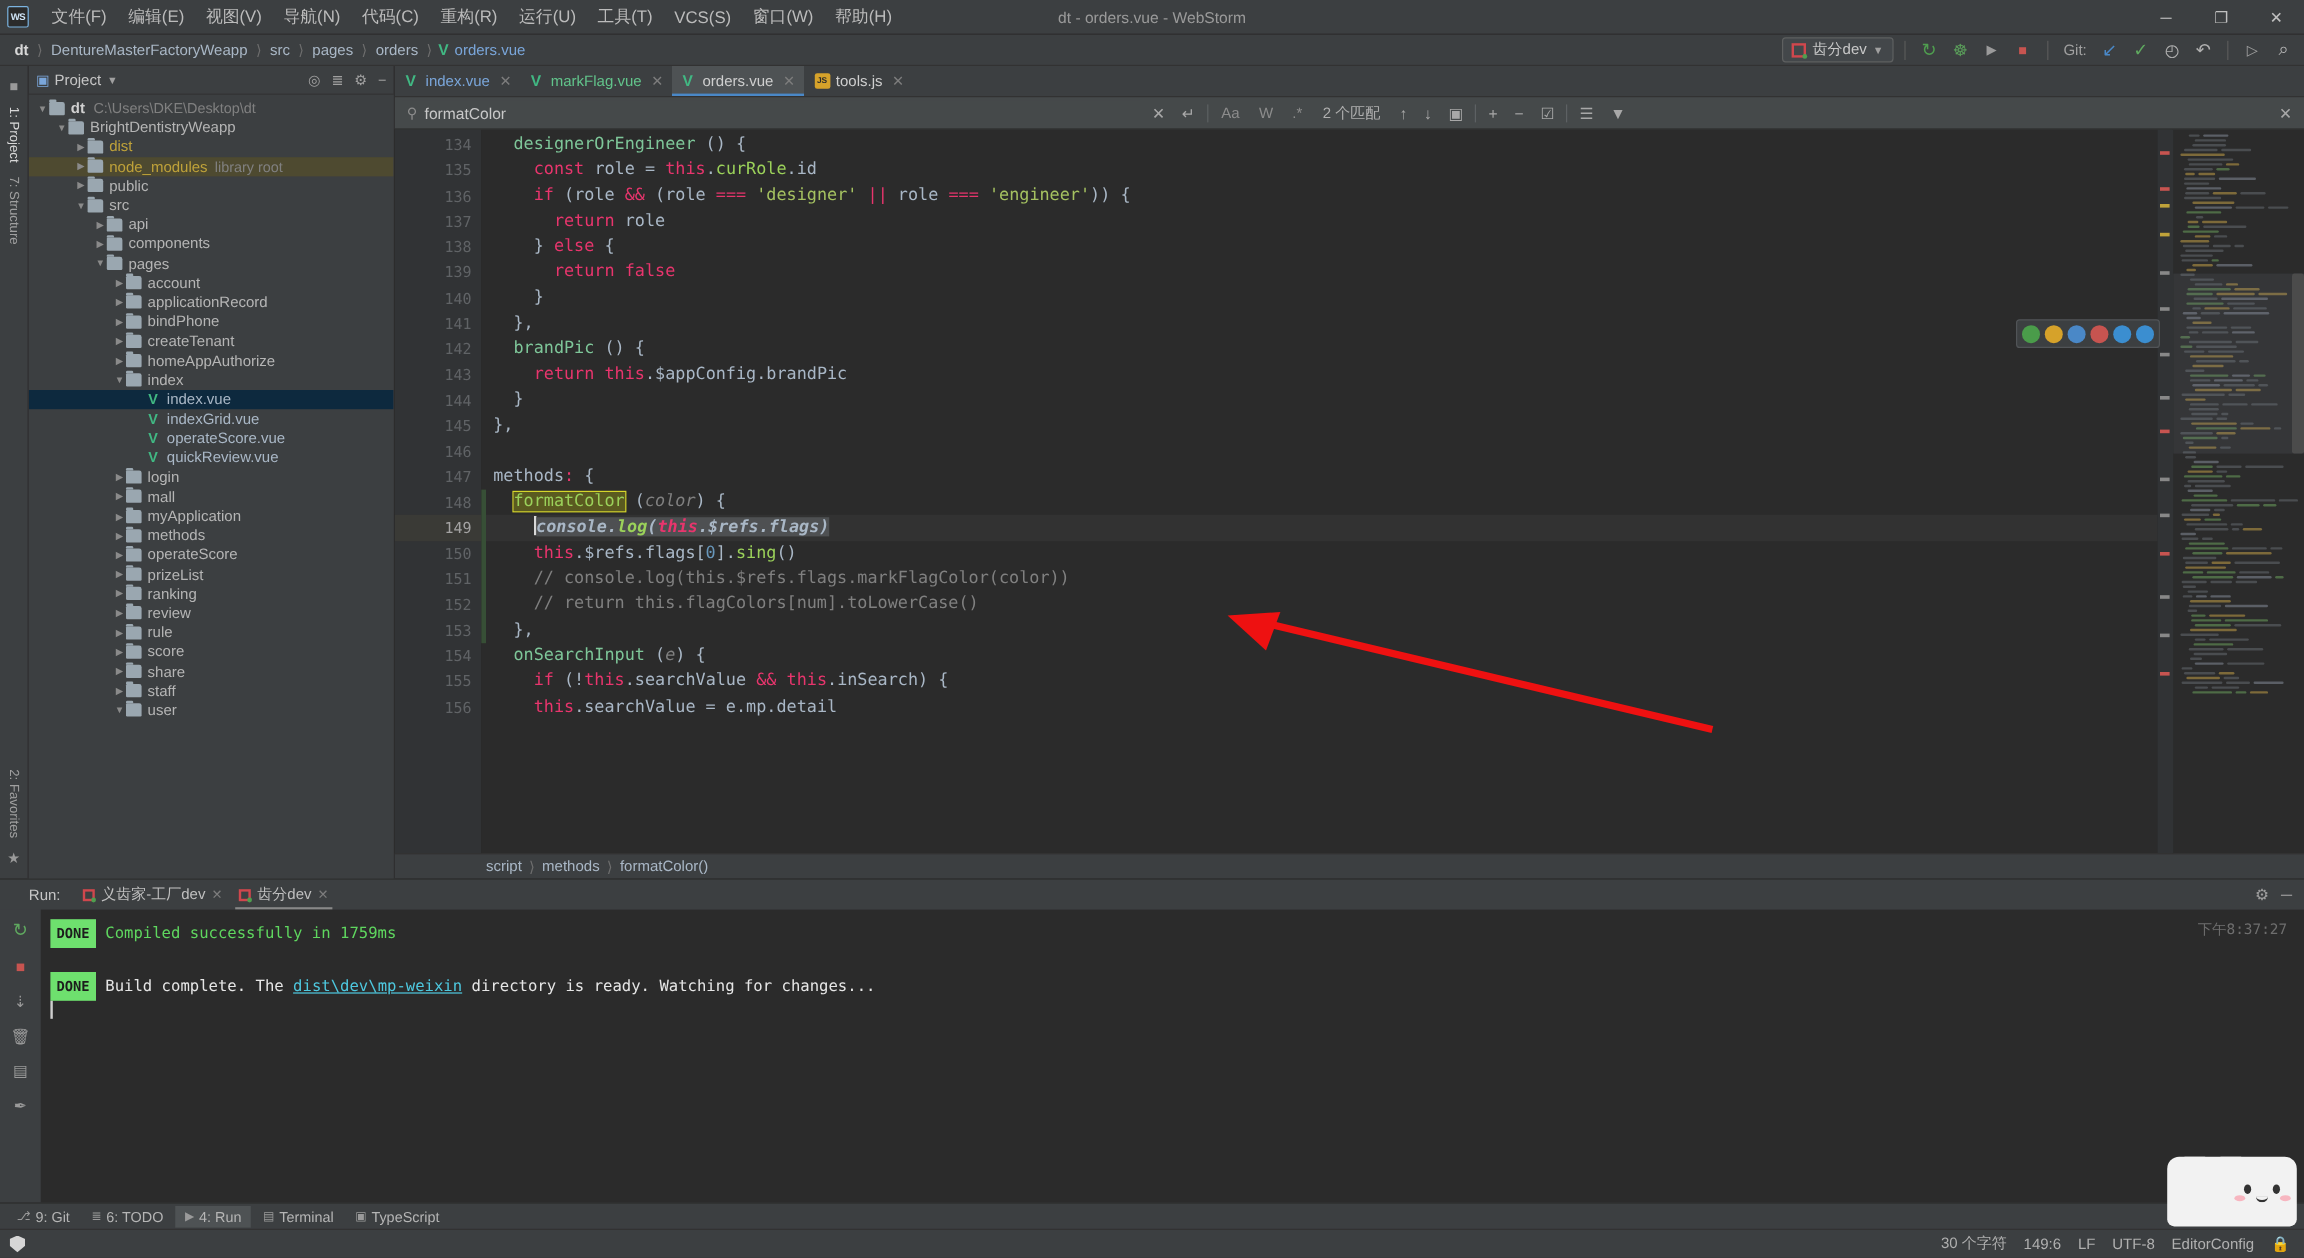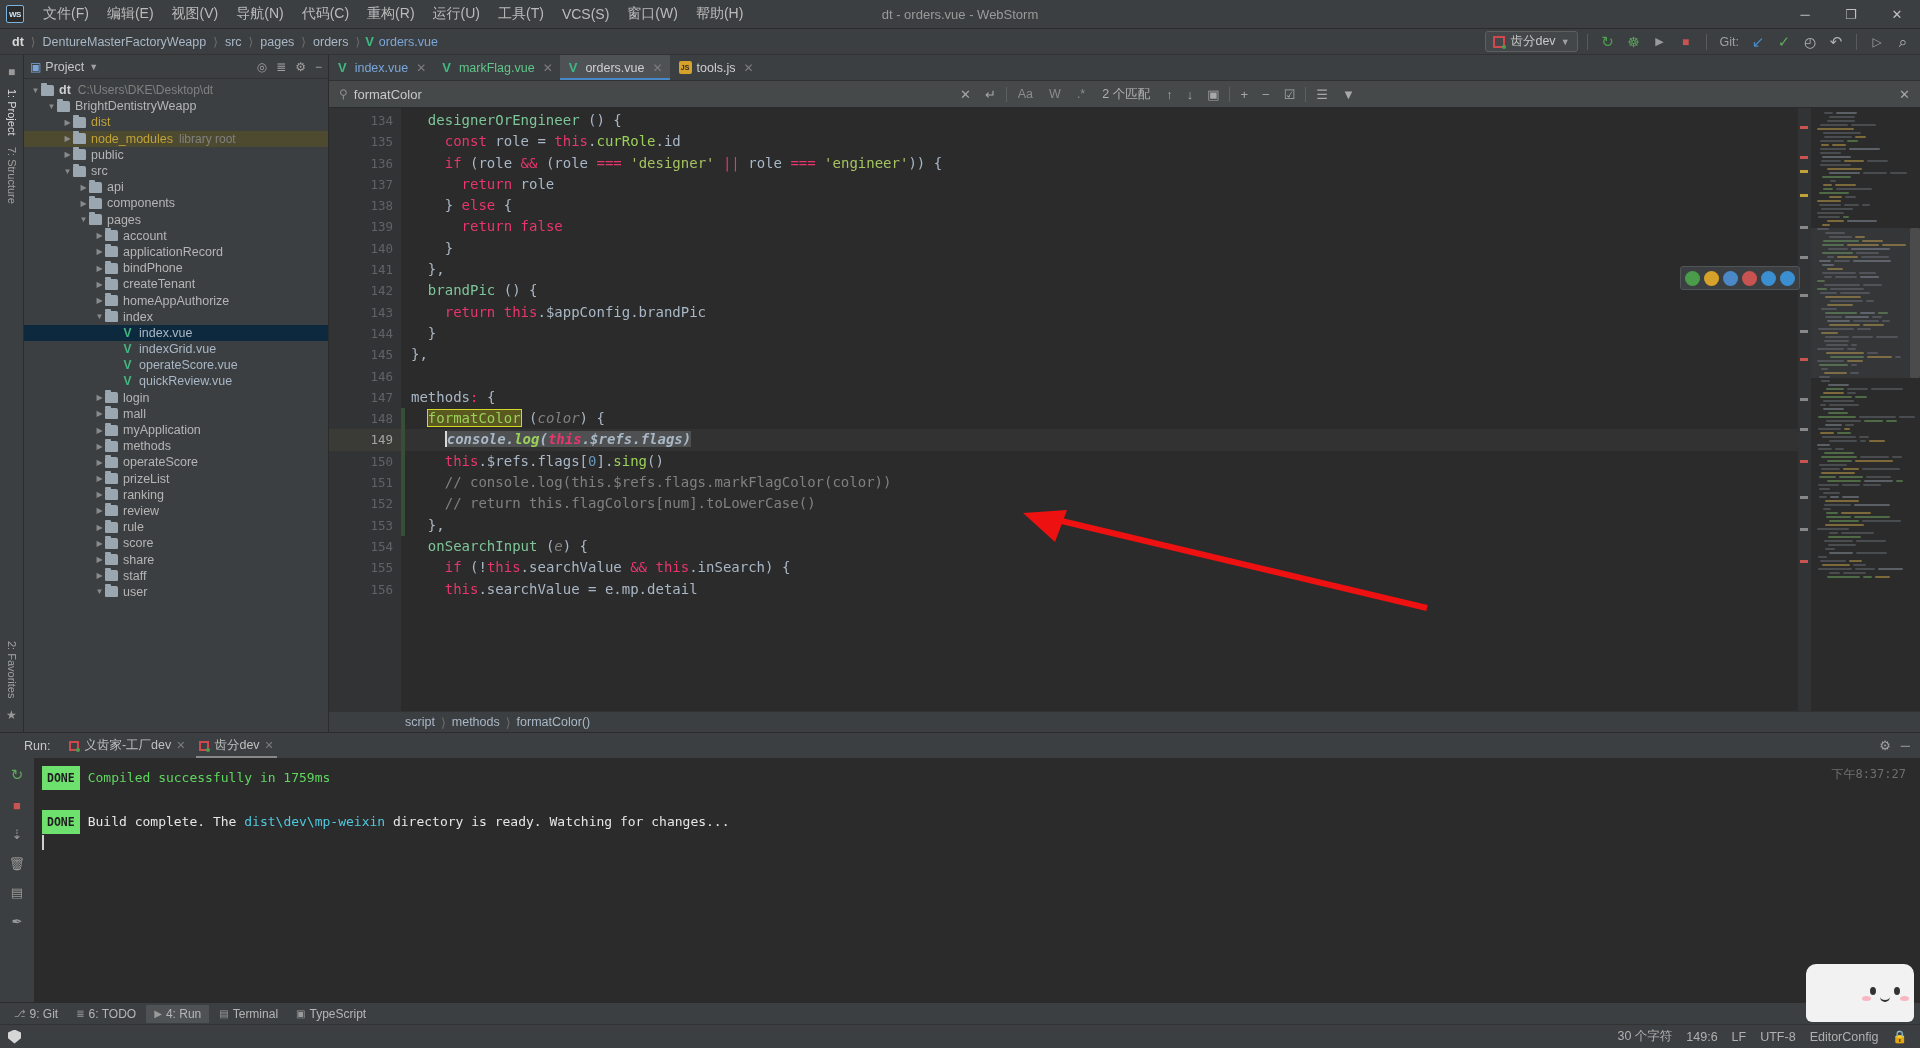--- a/index.html
+++ b/index.html
@@ -221,21 +221,21 @@
     flex: 1 1 auto; background: #2b2b2b; font-family: "DejaVu Sans Mono", monospace;
     font-size: 13px; padding: 8px 0 0 8px; position: relative; overflow: hidden;
   }
   .cons-line { height: 22px; line-height: 22px; white-space: pre; }
   .done-badge {
     display: inline-block; background: #6ee06e; color: #1d1d1d; font-size: 11.5px;
     font-weight: bold; padding: 1px 5px; margin-right: 8px; font-family: "DejaVu Sans Mono", monospace;
   }
   .cons-green { color: #5fd75f; }
   .cons-white { color: #e6e6e6; }
-  .cons-cyan { color: #4ec9e0; }
+  .cons-cyan { color: #4ec9e0; text-decoration: underline; }
   .cons-time { position: absolute; right: 14px; top: 8px; color: #6e6e6e; font-size: 12px; }
   .cons-caret { display:inline-block; width:2px; height:15px; background:#cfcfcf; vertical-align:-3px;}
 
   
   .toolbar-bottom {
     height: 22px; background: #3c3f41; display: flex; align-items: center; flex: 0 0 22px;
     border-top: 1px solid #2b2b2b; padding-left: 6px; gap: 2px;
   }
   .twbtn { display: flex; align-items: center; gap: 4px; padding: 2px 8px; font-size: 12px; color: #b5b5b5; }
   .twbtn.active { background: #4e5254; }

